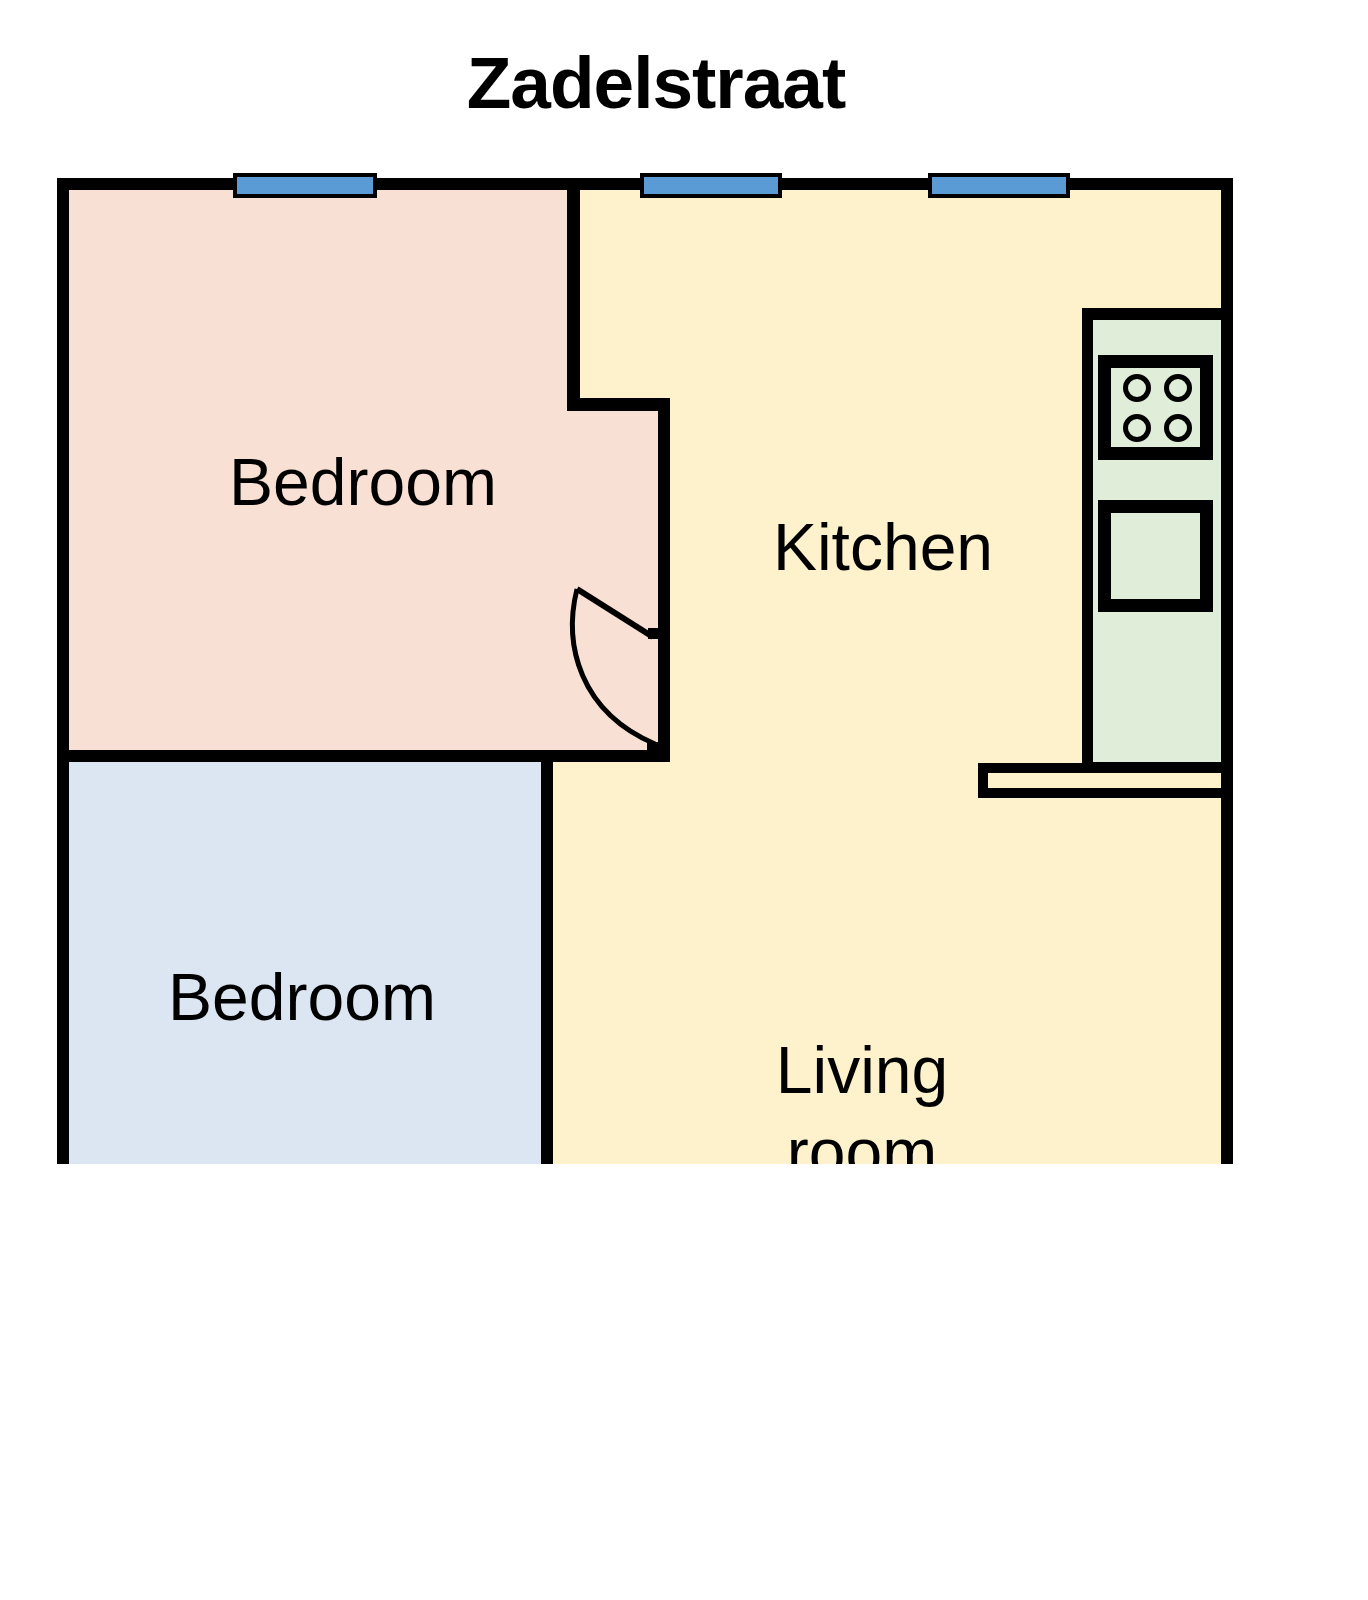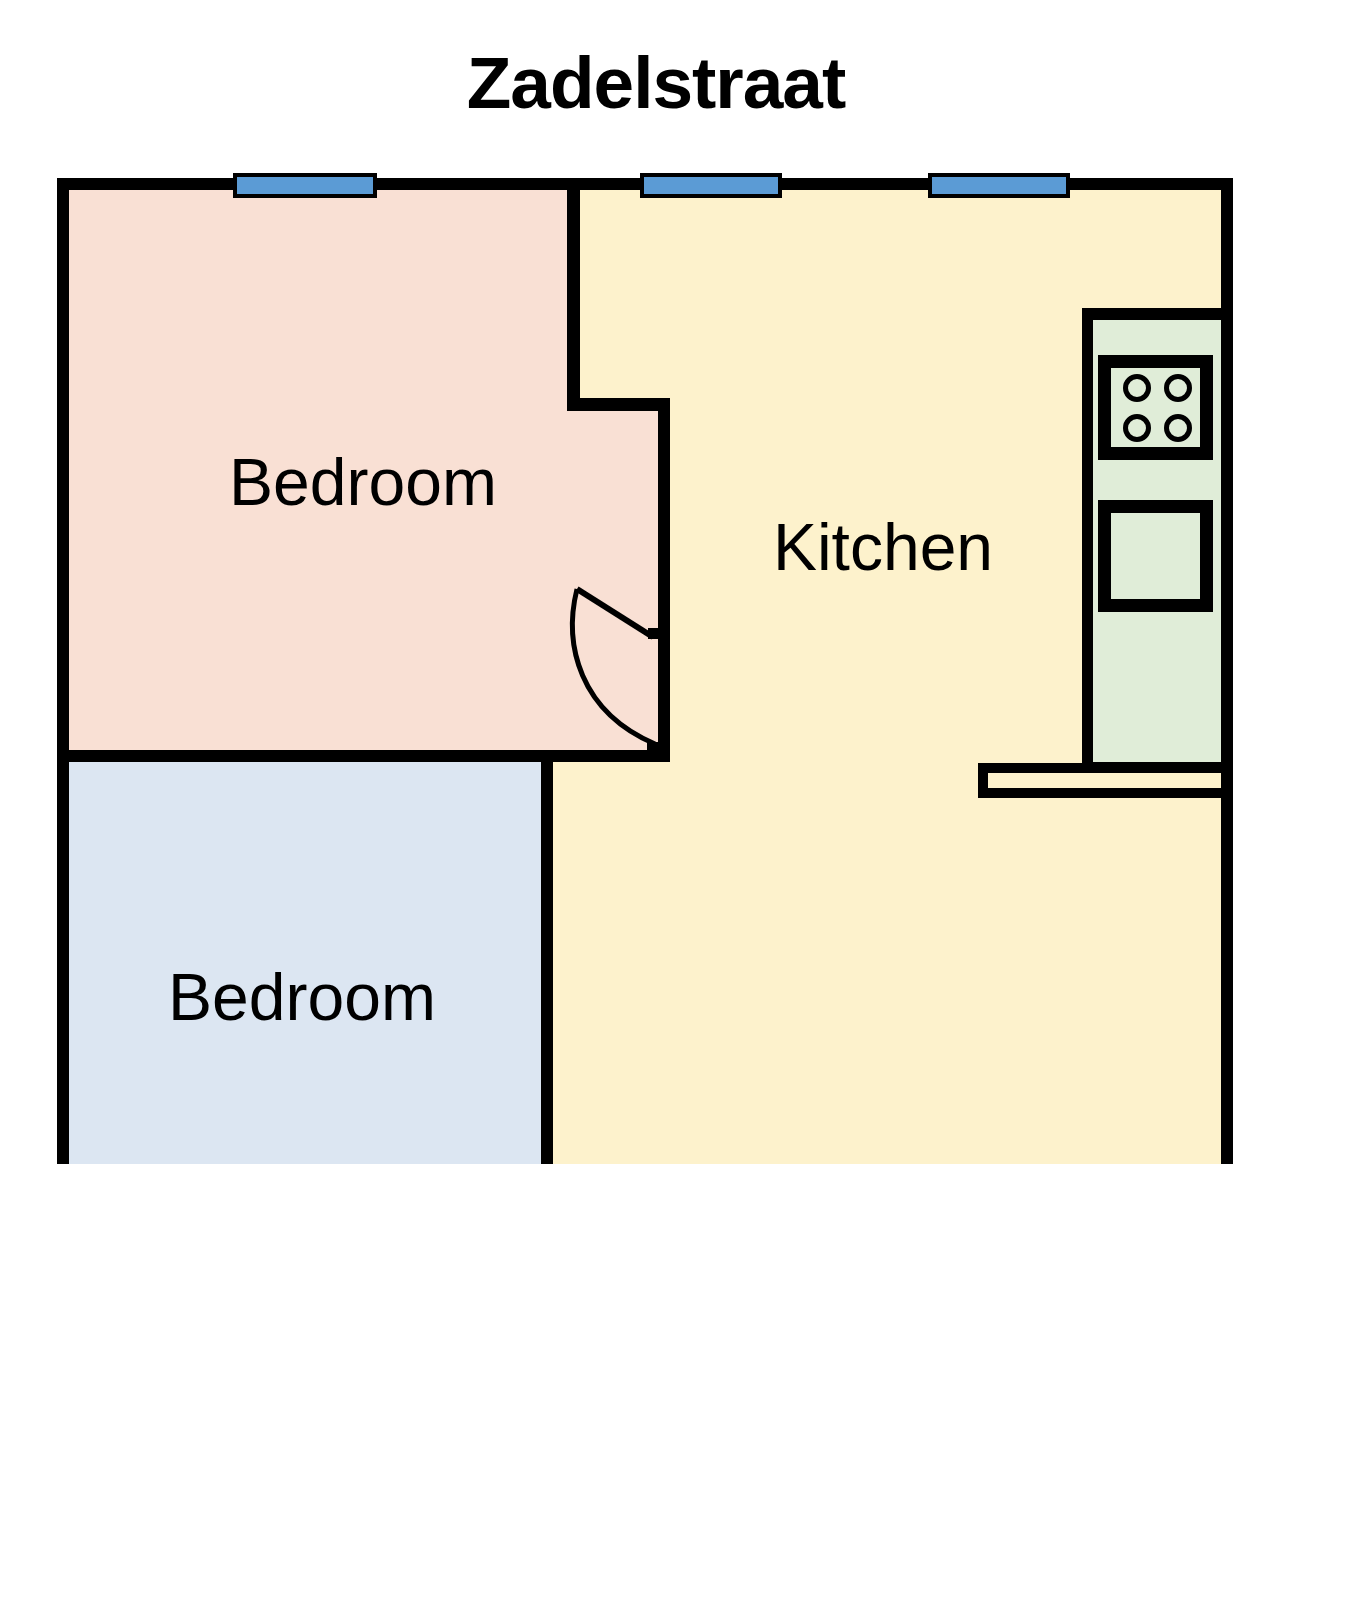--- a/index.html
+++ b/index.html
@@ -123,14 +123,18 @@
     </g>
     <g fill="none" stroke="#000000" stroke-width="6">
       <path d="M 227 1486 L 178 1408"></path>
       <path d="M 178 1408 C 232 1380 312 1412 340 1486" stroke-width="5"></path>
     </g>
   </svg>
 
   <div class="room-label" style="left:363px; top:449px;">Bedroom</div>
   <div class="room-label" style="left:863px; top:514px;margin-left:20px;">Kitchen</div>
   <div class="room-label" style="left:302px; top:964px;">Bedroom</div>
+  <div class="room-label two-line" style="left:862px; top:1029px;">
+    <div>Living</div>
+    <div>room</div>
+  </div>
 
 </div>
 
 </body></html>

